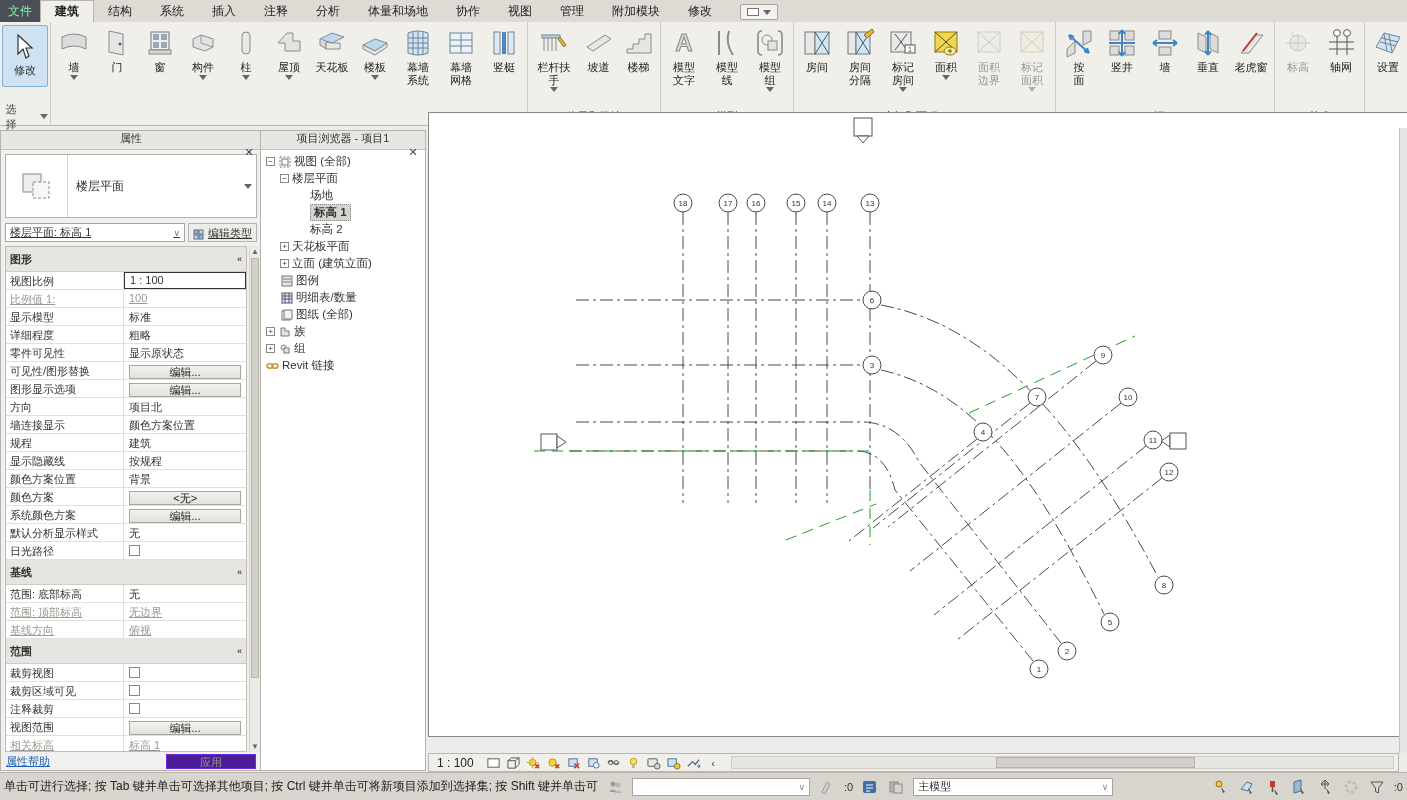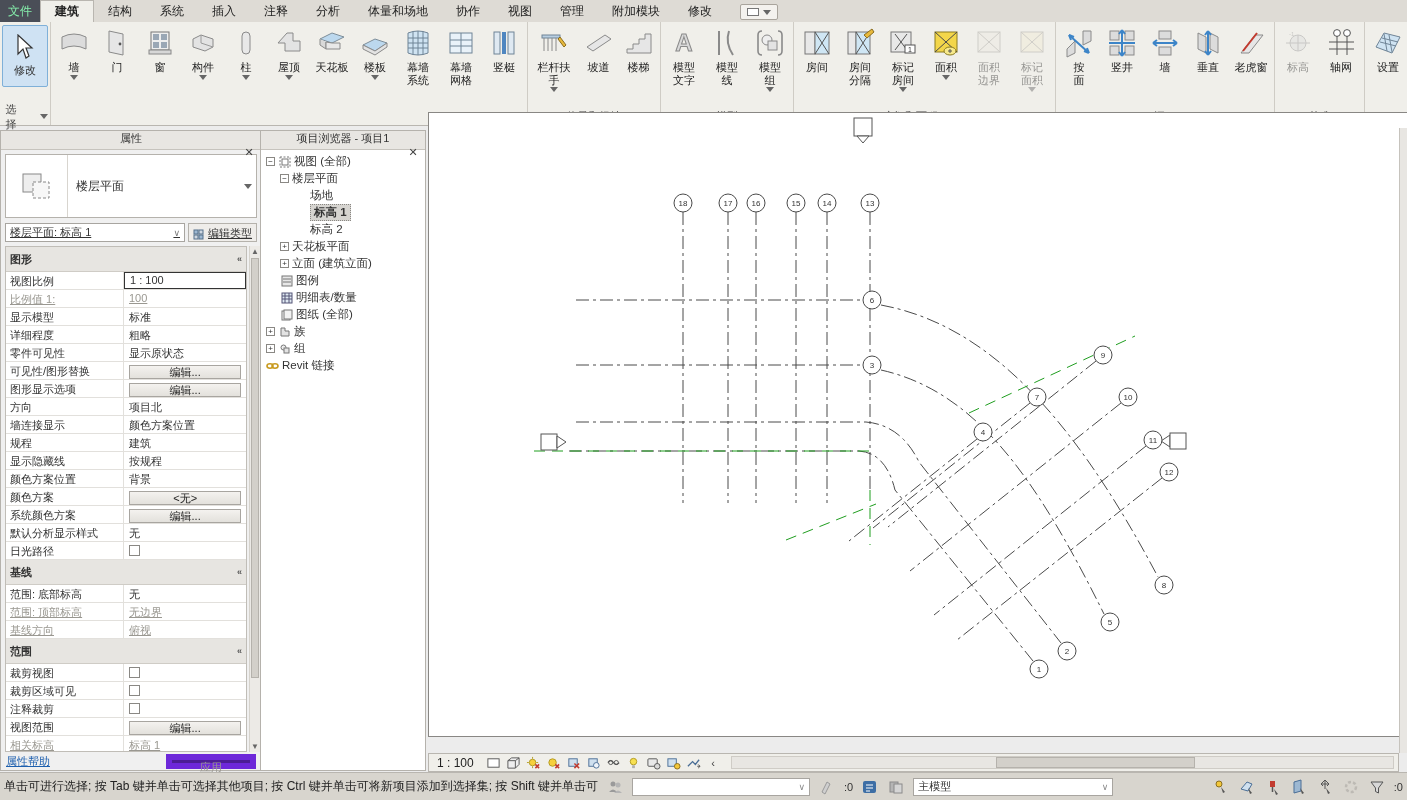--- a/index.html
+++ b/index.html
@@ -50,21 +50,21 @@
   .prow .pv { flex:1; padding:2px 0 0 5px; font-size:11px; white-space:nowrap; overflow:hidden;}
   .prow .pv.inputv { border:1px solid #333; margin:0; padding:1px 0 0 5px;}
   .prow.dim .pl,.prow.dim .pv { color:#9a9891;text-decoration:underline;}
   .pbtn { display:block; width:96%; height:14px; margin-top:1px; background:linear-gradient(#f4f2ef,#e3e1dc); border:1px solid #a8a5a0; font-size:11px; text-align:center; line-height:13px; color:#222;}
   .cb { width:11px; height:11px; border:1px solid #8a8884; background:#fff; display:inline-block; margin-top:1px;}
   #prop-scroll { position:absolute; right:1px; top:115px; bottom:18px; width:11px; background:#eceae6; border-left:1px solid #d5d2cc;}
   #prop-scroll .thumb { position:absolute; top:12px; left:1px; width:8px; height:420px; background:#d3d0ca; border:1px solid #b5b2ac;}
   #prop-scroll .ar { position:absolute; left:0; width:10px; height:11px; font-size:8px; color:#666; text-align:center; line-height:11px;}
   #props-bottom { position:absolute; left:0; bottom:0; width:100%; height:18px; display:flex; align-items:center; padding:0 5px; background:#f0f0f0;}
   #prop-help { color:#1d5fae; text-decoration:underline; font-size:11px;}
-  #apply-btn { margin-left:auto; width:90px; height:15px; background:#4c1d95; border:6px solid #6d28d9; color:#9a9891; text-align:center; line-height:14px; font-size:11px;}
+  #apply-btn { margin-left:auto; width:90px; height:15px; background:#4c1d95; border:1px solid #6d28d9; color:#9a9891; text-align:center; line-height:14px; font-size:11px;}
 
   #browser { position:absolute; left:260px; top:130px; width:166px; height:641px; background:#fff; border:1px solid #b5b2ac;}
   #tree { padding:3px 0 0 3px; }
   .titem { height:17px; display:flex; align-items:center; gap:3px; white-space:nowrap; font-size:11.5px;}
   .indent0{padding-left:2px;} .indent1{padding-left:16px;} .indent3{padding-left:46px;}
   .expbox { width:9px; height:9px; border:1px solid #8a8884; background:#fff; font-size:8px; line-height:7px; text-align:center; color:#333; flex:none;}
   .ticon { width:13px; height:12px; flex:none; display:flex; align-items:center; justify-content:center;}
   .sel-item { background:#d6d4d0; border:1px dotted #8a8884; font-weight:bold; padding:0 3px;}
 
   

